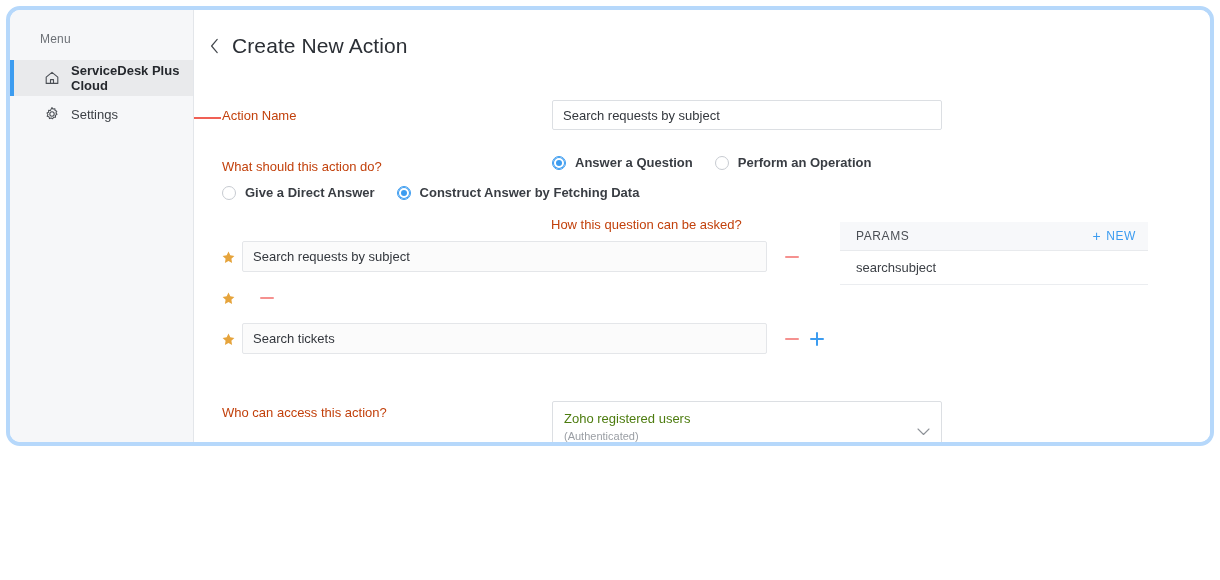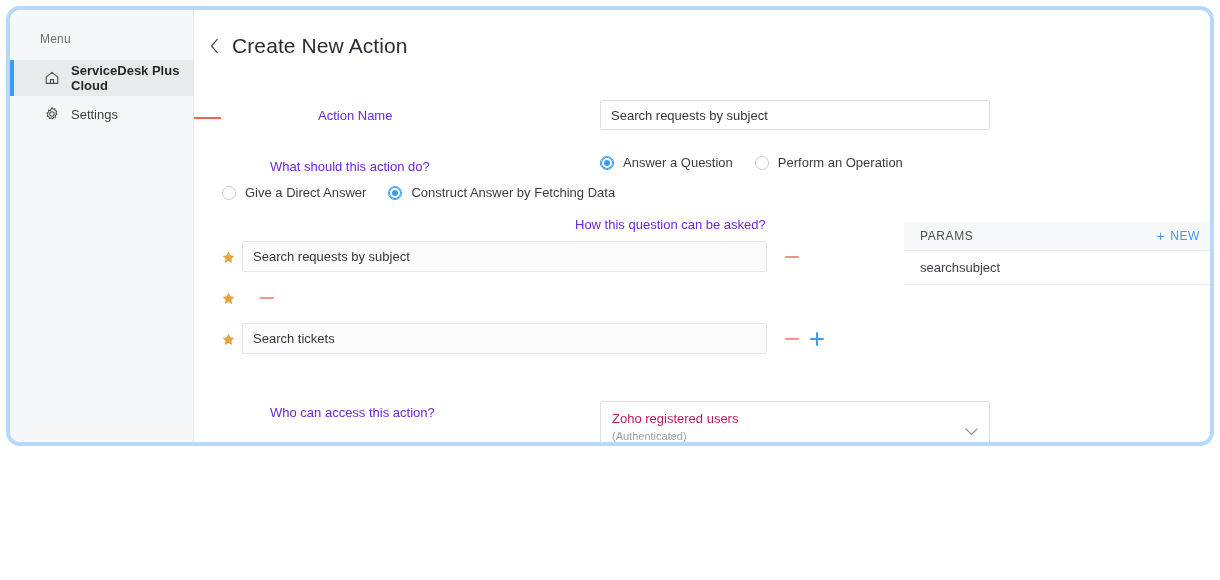--- a/index.html
+++ b/index.html
@@ -94,25 +94,24 @@
     padding: 0 0 0 28px;
   }
 
   .row {
     display: flex;
     align-items: flex-start;
   }
 
   .label {
     font-size: 13px;
-    color: #6d28d9;
+    color: #c2410c;
     width: 330px;
     flex: 0 0 330px;
     padding-top: 4px;
-    margin-left: 48px;
   }
   .label.req { position: relative; display: inline-block; }
   .label .reqmark {
     position: absolute;
     left: 0; top: 17px;
     width: 27px; height: 2px;
     background: #f06055;
   }
 
   
@@ -135,20 +134,21 @@
   .row-q3 { margin-top: 13px; justify-content: center; }
 
   .radios { display: flex; align-items: center; }
   .radio {
     display: flex;
     align-items: center;
     gap: 9px;
     cursor: pointer;
     font-size: 13px;
     color: #393d43;
+    font-weight: bold;
   }
   .radio + .radio { margin-left: 22px; }
   .rd {
     width: 14px; height: 14px;
     border-radius: 50%;
     border: 1px solid #c7cbd1;
     background: #fff;
     flex: 0 0 14px;
     position: relative;
   }
@@ -217,31 +217,31 @@
   .row-access { margin-top: 47px; }
   .access-select {
     width: 390px;
     border: 1px solid #dcdfe3;
     border-radius: 2px;
     background: #ffffff;
     padding: 9px 11px 8px 11px;
     position: relative;
     cursor: pointer;
   }
-  .access-main { font-size: 13px; color: #be185d; margin-bottom: 4px; }
+  .access-main { font-size: 13px; color: #4d7c0f; margin-bottom: 4px; }
   .access-sub { font-size: 11px; color: #9a9ea4; }
   .chev {
     position: absolute;
     right: 11px; top: 20px;
   }
 
   
   .params {
     position: absolute;
-    left: 710px;
+    left: 646px;
     top: 212px;
     width: 308px;
   }
   .params-head {
     display: flex;
     align-items: center;
     justify-content: space-between;
     height: 29px;
     background: #f7f8fa;
     border-bottom: 1px solid #e8eaed;

